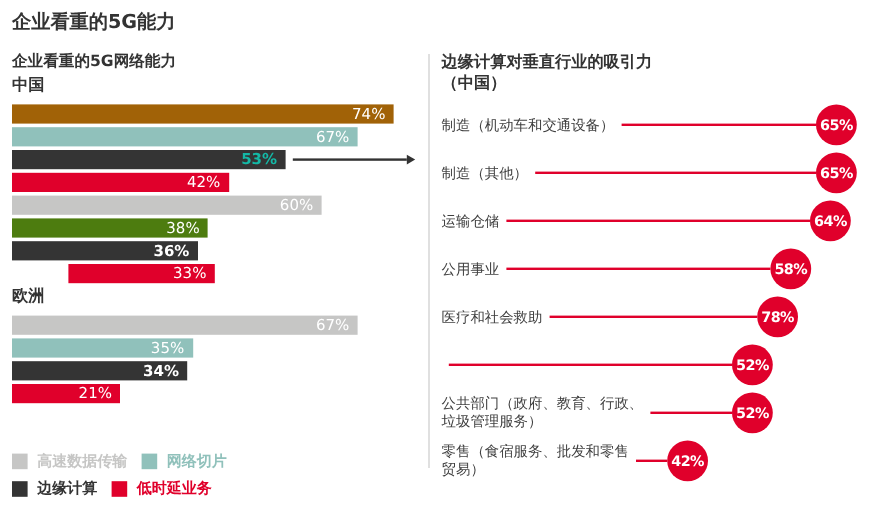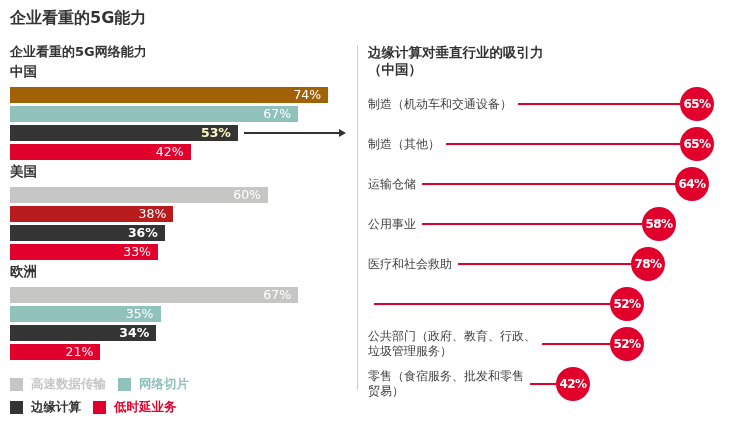--- a/index.html
+++ b/index.html
@@ -52,39 +52,38 @@
     <div id="left-groups">
         <div class="group">
           <div class="group-label">中国</div>
           <div class="bar" style="width: 318.2px; background: #a16207;">
             <span class="bar-value" style="color: rgb(255, 255, 255);">74%</span>
           </div>
           <div class="bar" style="width: 288.1px; background: rgb(144, 193, 187);">
             <span class="bar-value" style="color: rgb(255, 255, 255);">67%</span>
           </div>
           <div class="bar" style="width: 227.9px; background: rgb(52, 52, 52);">
-            <span class="bar-value bold" style="color: #fef9c3;">53%</span>
+            <span class="bar-value bold" style="color: #14b8a6;">53%</span>
             <div class="trend-arrow"></div>
           </div>
           <div class="bar" style="width: 180.6px; background: rgb(224, 0, 43);">
             <span class="bar-value" style="color: rgb(255, 255, 255);">42%</span>
           </div>
         </div>
         <div class="group">
-          <div class="group-label">美国</div>
           <div class="bar" style="width: 258px; background: rgb(198, 198, 197);">
             <span class="bar-value" style="color: rgb(255, 255, 255);">60%</span>
           </div>
-          <div class="bar" style="width: 163.4px; background: #b91c1c;">
+          <div class="bar" style="width: 163.4px; background: #4d7c0f;">
             <span class="bar-value" style="color: rgb(255, 255, 255);">38%</span>
           </div>
           <div class="bar" style="width: 154.8px; background: rgb(52, 52, 52);">
             <span class="bar-value bold" style="color: rgb(255, 255, 255);">36%</span>
           </div>
-          <div class="bar" style="width: 148px; background: rgb(224, 0, 43);">
+          <div class="bar" style="width: 122px; background: rgb(224, 0, 43); margin-left: 47px;">
             <span class="bar-value" style="color: rgb(255, 255, 255);">33%</span>
           </div>
         </div>
         <div class="group">
           <div class="group-label">欧洲</div>
           <div class="bar" style="width: 288.1px; background: rgb(198, 198, 197);">
             <span class="bar-value" style="color: rgb(255, 255, 255);">67%</span>
           </div>
           <div class="bar" style="width: 150.5px; background: rgb(144, 193, 187);">
             <span class="bar-value" style="color: rgb(255, 255, 255);">35%</span>

